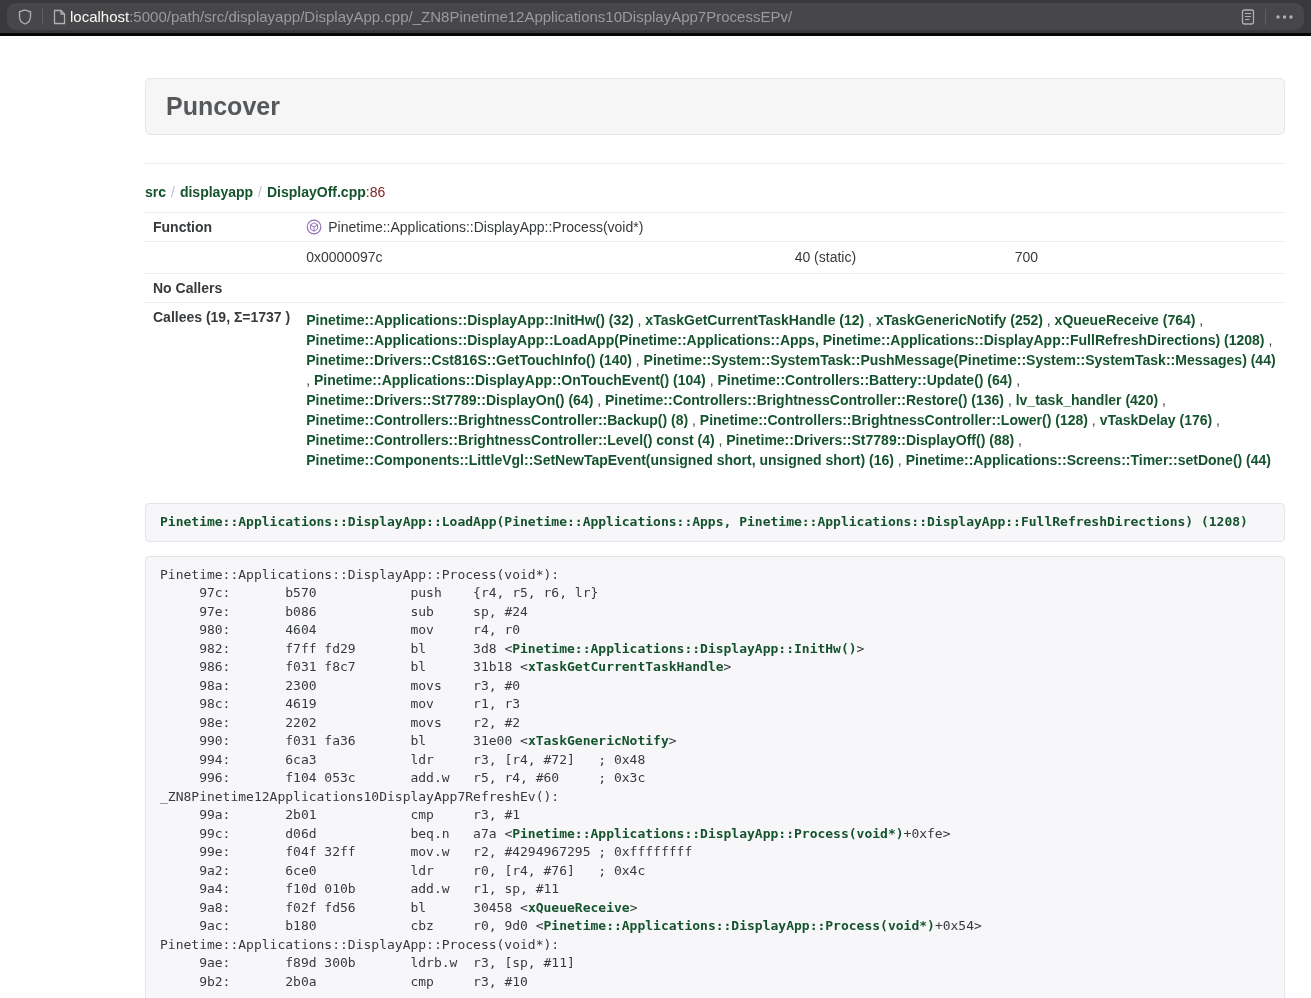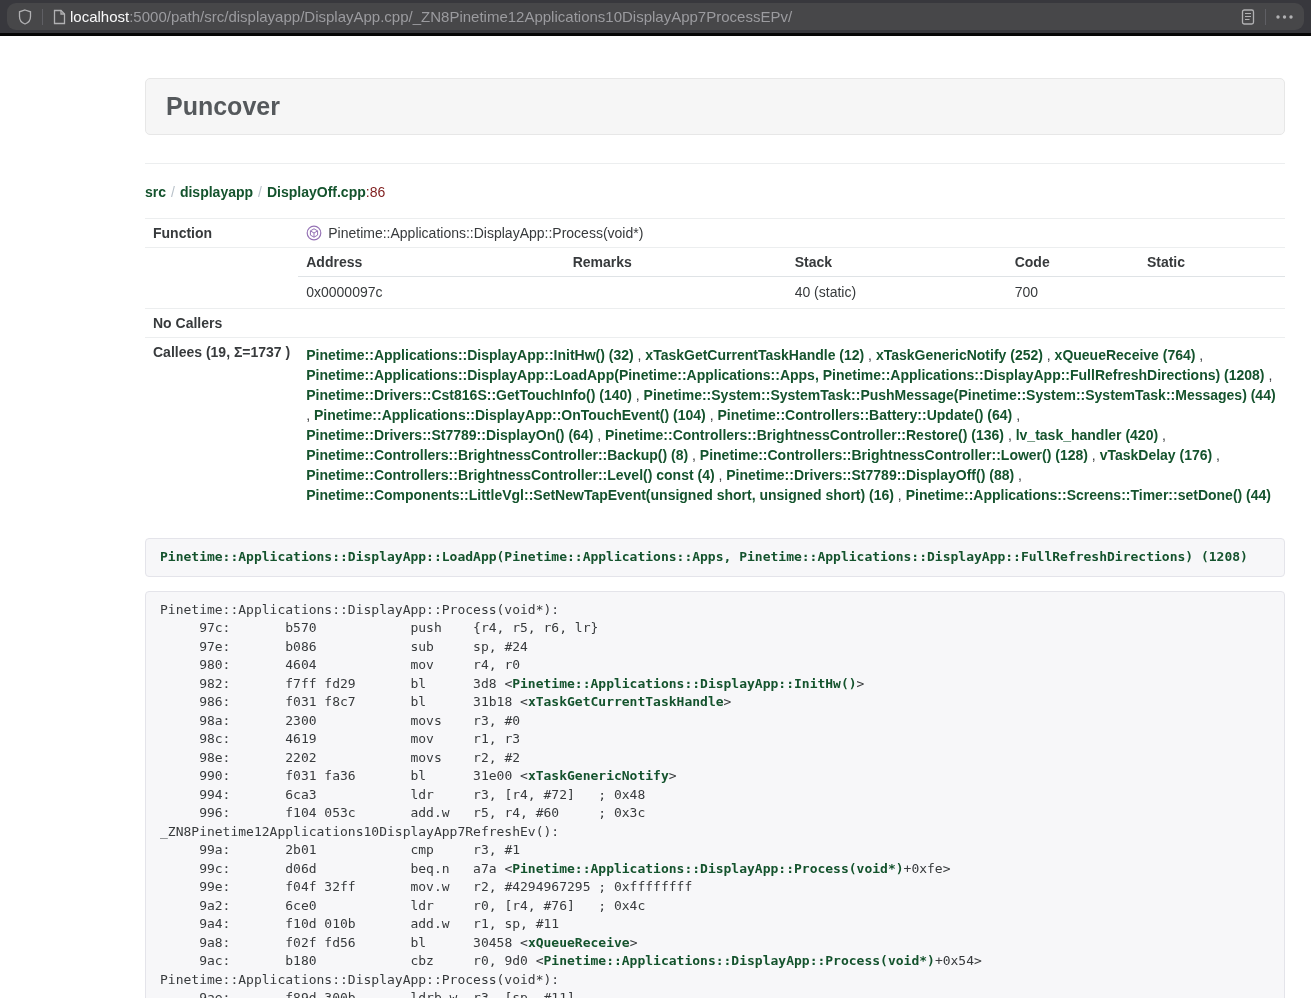--- a/index.html
+++ b/index.html
@@ -42,21 +42,21 @@
 
   hr.rule { border: 0; border-top: 1px solid #eceeef; margin: 28px 0 0 0; }
 
   .breadcrumb { margin-top: 20px; font-size: 14px; }
   .breadcrumb .sep { color: #b9c2ca; margin: 0 5px; }
   .breadcrumb .suffix { color: #7f1d1d; }
 
   a.lnk { color: #14532d; text-decoration: none; cursor: pointer; font-weight: bold; }
 
   
-  table.symbol-table { width: 100%; border-collapse: collapse; margin-top: 18px; font-size: 14px; }
+  table.symbol-table { width: 100%; border-collapse: collapse; margin-top: 12px; font-size: 14px; }
   table.symbol-table > tbody > tr > th,
   table.symbol-table > tbody > tr > td {
     border-top: 1px solid #eceeef; padding: 6px 8px;
     vertical-align: top; text-align: left;
   }
   th.label-col { width: 148px; font-weight: 700; white-space: nowrap; color: #373a3c; }
   td.nested { padding: 0 !important; }
 
   table.inner-table { width: 100%; border-collapse: collapse; }
   table.inner-table th {
@@ -145,27 +145,20 @@
         <td class="nested">
           <table class="inner-table">
             <colgroup>
                 <col style="width:27%">
                 <col style="width:22.5%">
                 <col style="width:22.3%">
                 <col style="width:13.4%">
                 <col style="width:14.8%">
               </colgroup>
             <tbody>
-              <tr>
-                <th>Address</th>
-                <th>Remarks</th>
-                <th>Stack</th>
-                <th>Code</th>
-                <th>Static</th>
-              </tr>
               <tr>
                 <td>0x0000097c</td>
                 <td></td>
                 <td>40 (static)</td>
                 <td>700</td>
                 <td></td>
               </tr>
             </tbody>
           </table>
         </td>

